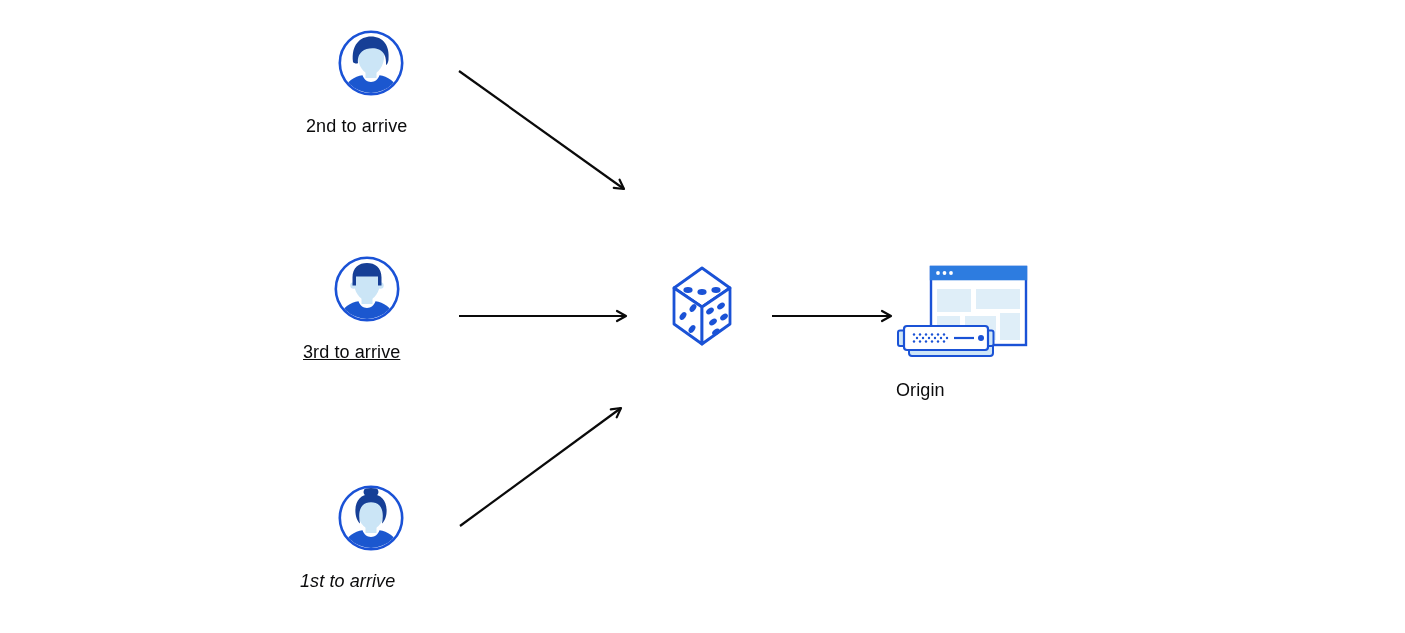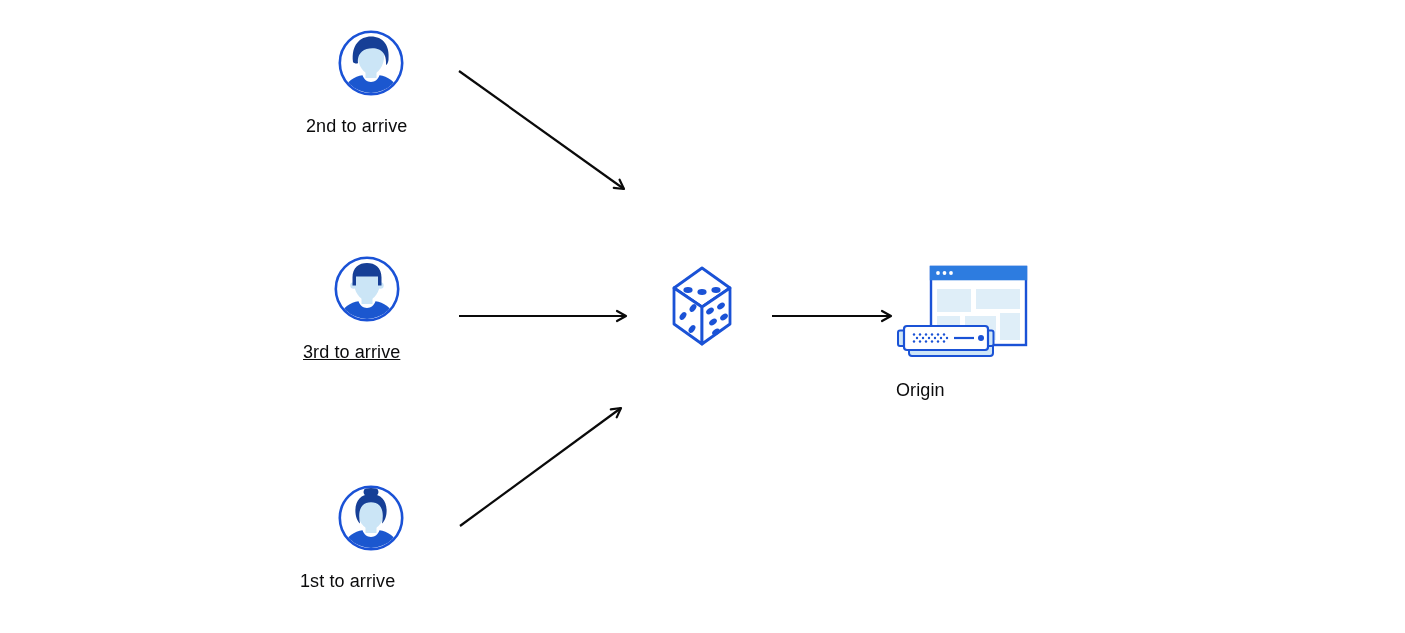--- a/index.html
+++ b/index.html
@@ -10,21 +10,21 @@
   html,body{margin:0;padding:0;}
   body{background:var(--background,#fff);font-family:"Liberation Sans",sans-serif;}
   .canvas{position:relative;width:1405px;height:633px;background:var(--background,#fff);overflow:hidden;}
   .abs{position:absolute;}
   .node-label{
     position:absolute;text-align:left;color:var(--label-text,#0b0b0c);
     font-size:18px;line-height:22px;letter-spacing:0.1px;
   }
   #label-client-top{left:306px;top:115px;width:140px;}
   #label-client-middle{left:303px;top:341px;width:140px;text-decoration:underline;}
-  #label-client-bottom{left:300px;top:570px;width:140px;}
+  #label-client-bottom{left:300px;top:570px;width:140px;font-style:italic;}
   #label-origin{left:896px;top:379px;width:134px;}
   #avatar-top{left:337px;top:29px;}
   #avatar-middle{left:333px;top:255px;}
   #avatar-bottom{left:337px;top:484px;}
   #dice{left:672px;top:266px;}
   #origin-icon{left:894px;top:263px;}
   #arrows-layer{left:0;top:0;}
   svg{display:block;}
 </style>
 </head>

